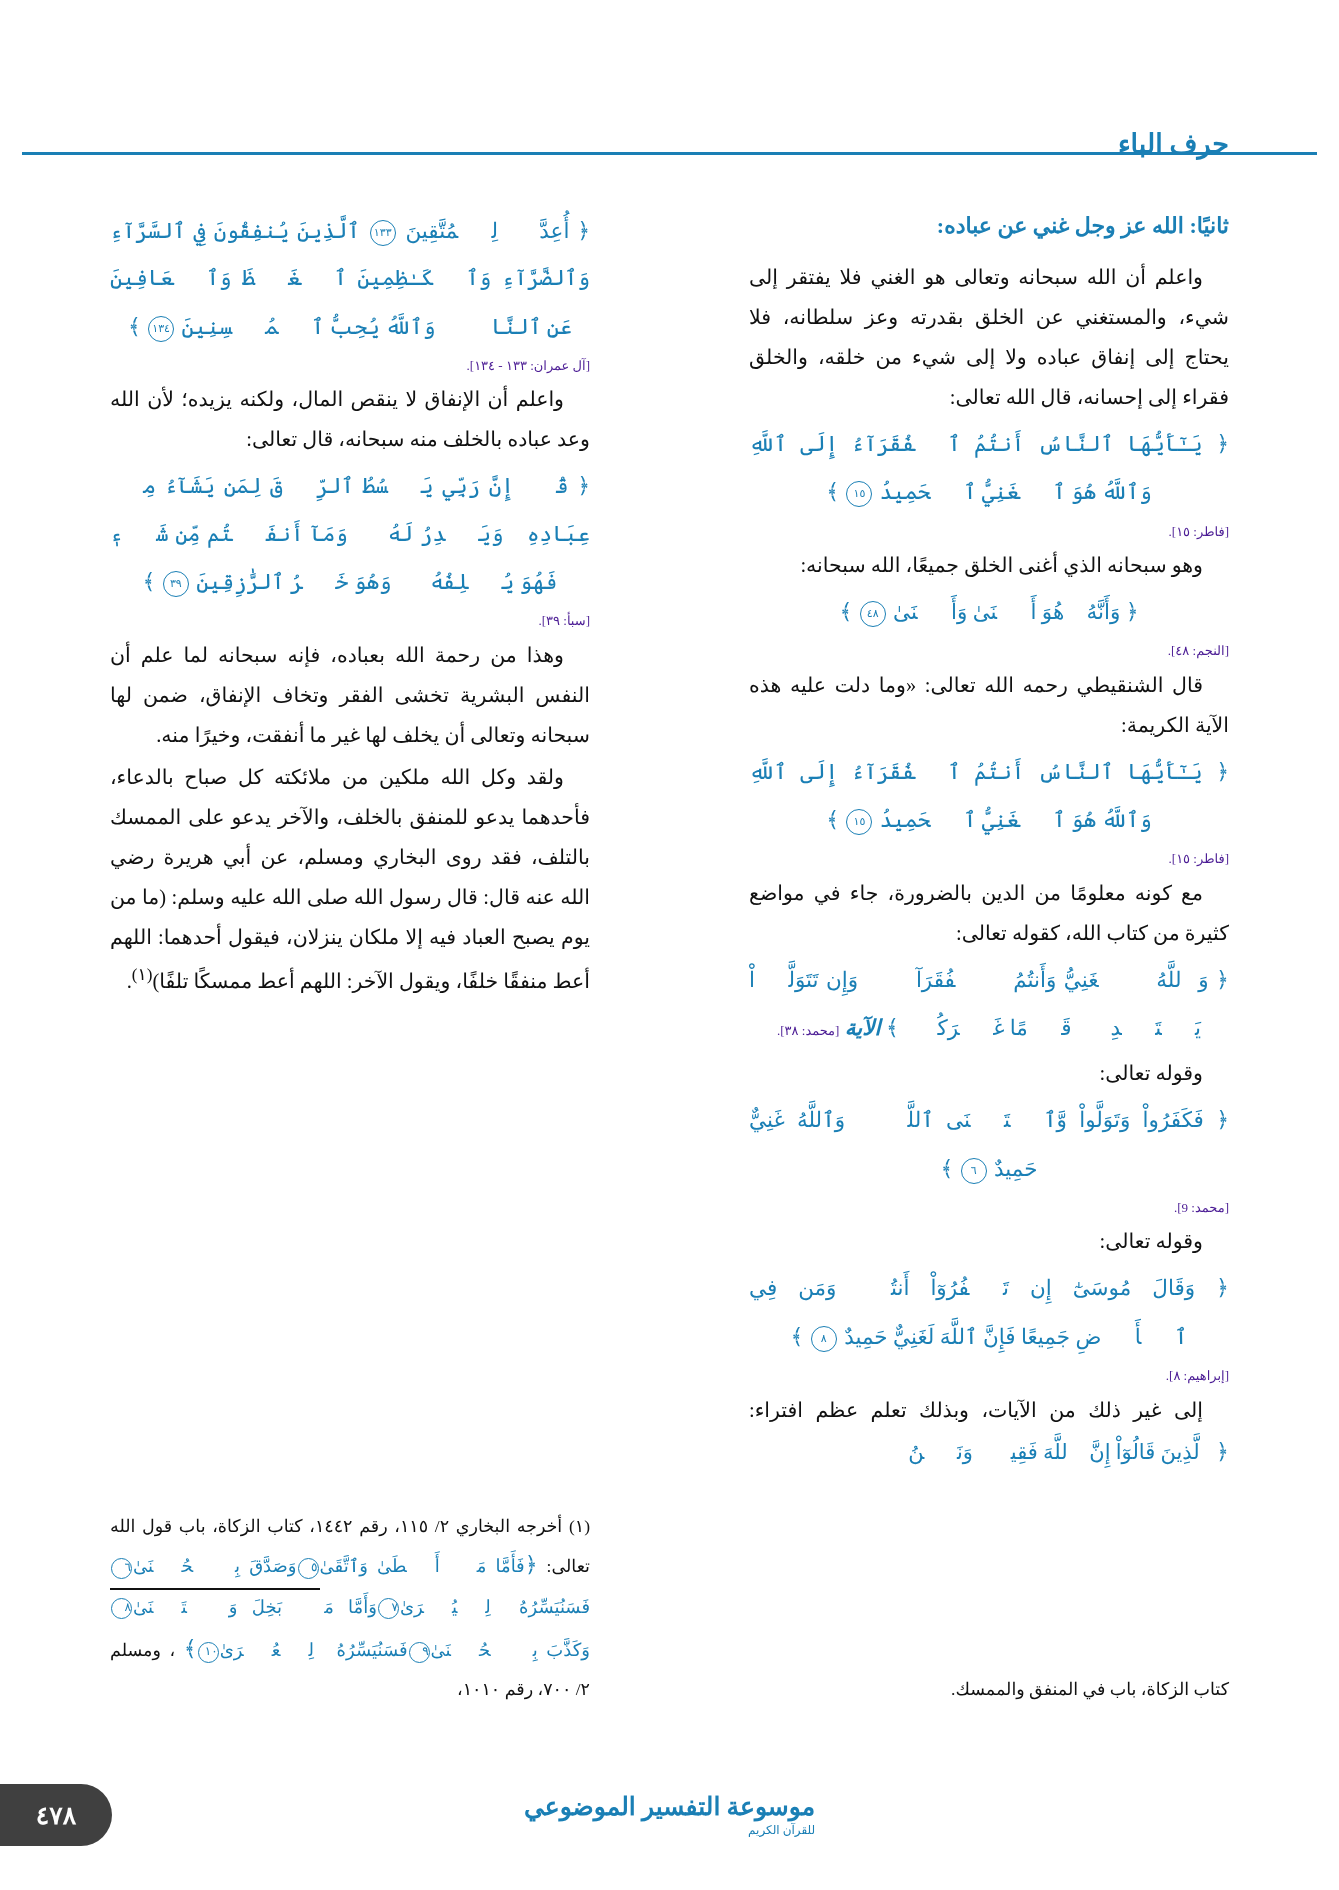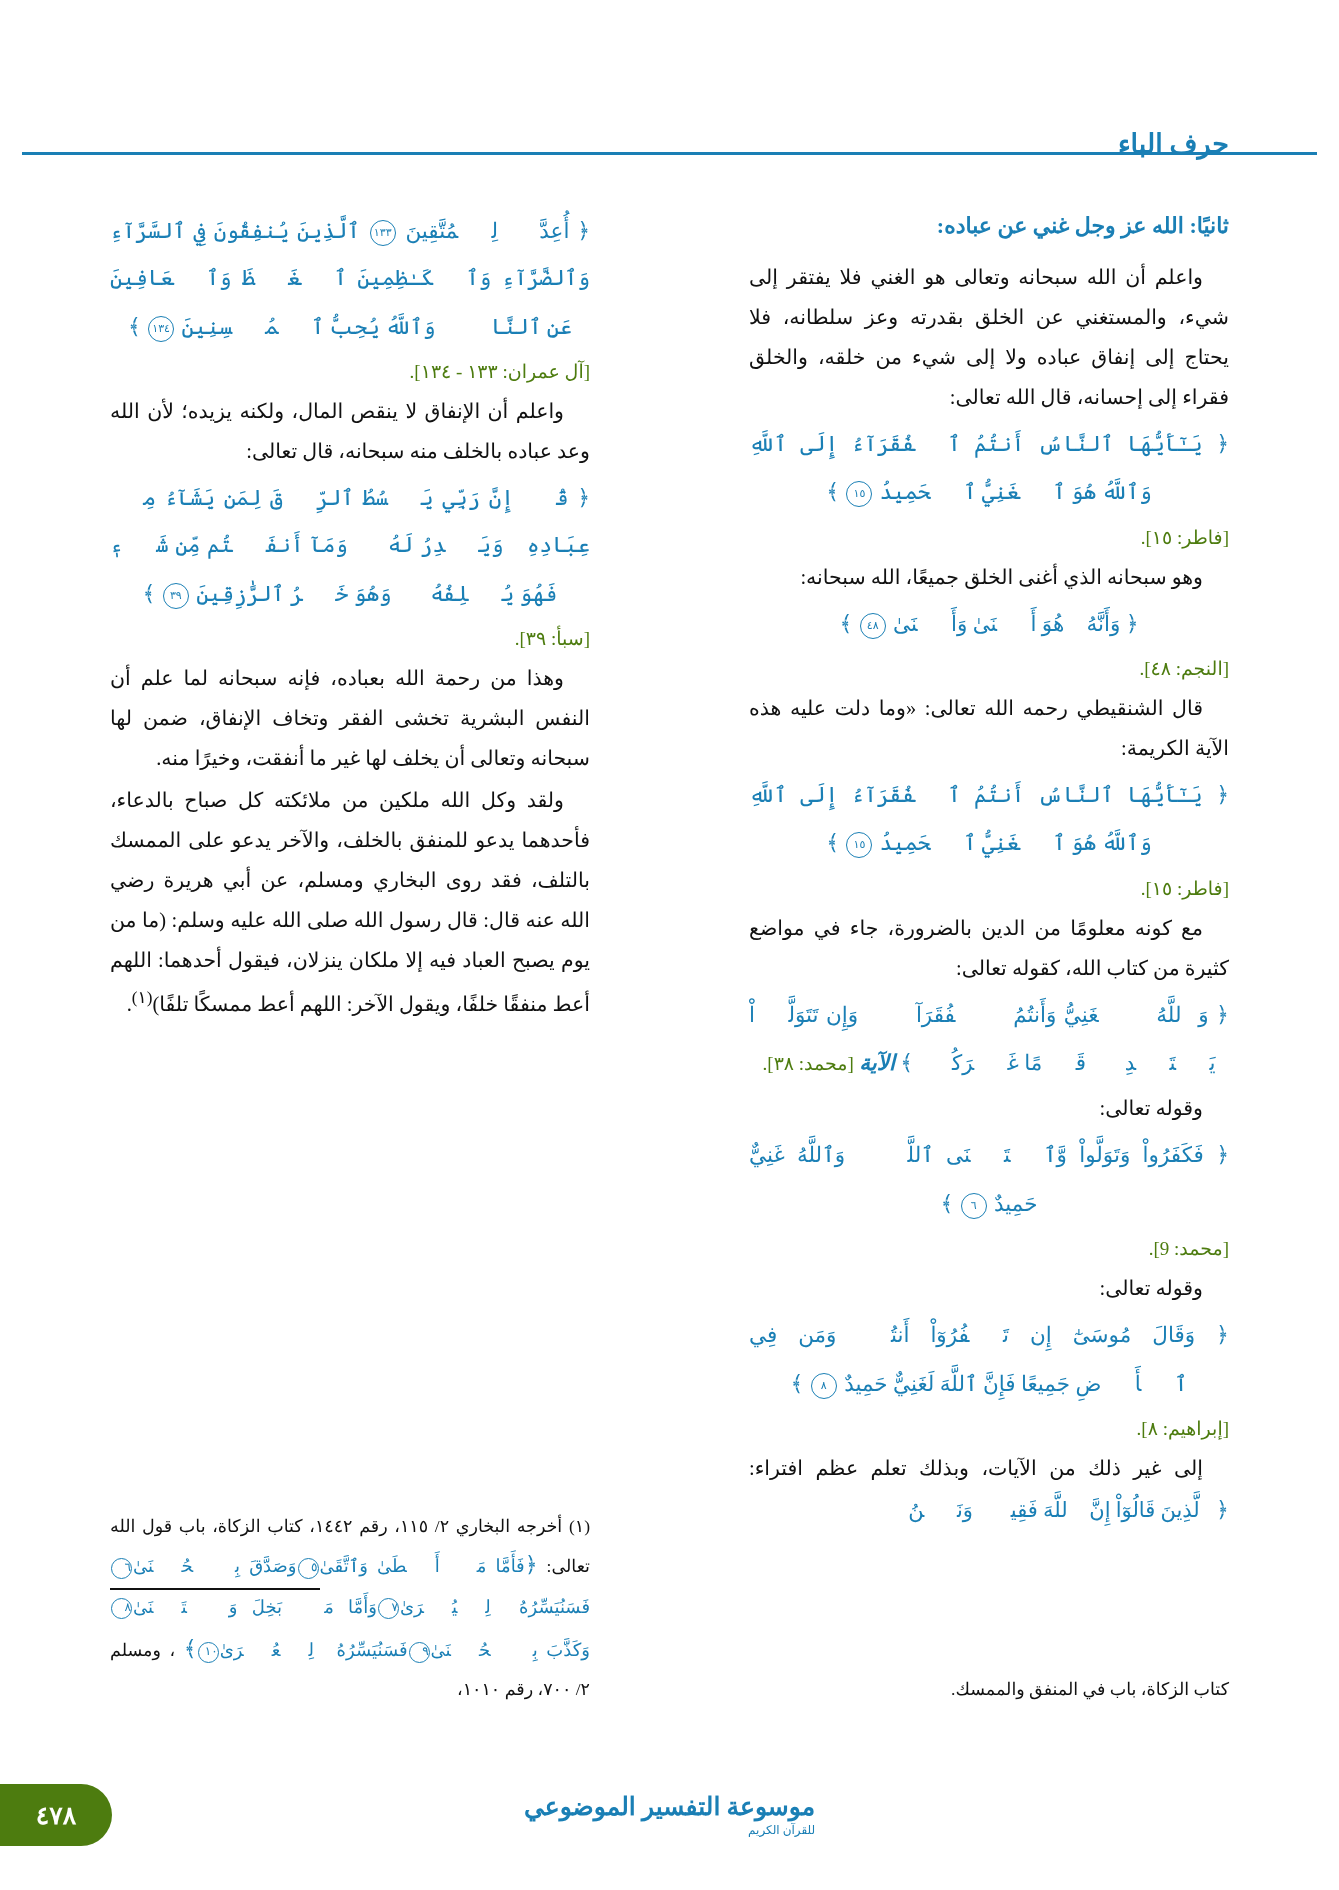--- a/index.html
+++ b/index.html
@@ -89,22 +89,22 @@
     border-radius: 50%;
     width: 24px;
     height: 24px;
     line-height: 22px;
     text-align: center;
     vertical-align: middle;
     margin: 0 2px;
   }
   .brace { color: #1a7fb5; font-size: 22px; }
   .src {
-    font-size: 19px;
-    color: #4d7c0f;
+    font-size: 13px;
+    color: #4c1d95;
   }
 
   
   .section-heading {
     color: #1a7fb5;
     font-weight: bold;
     font-size: 22px;
     text-align: right;
     text-align-last: right;
     margin-bottom: 10px;
@@ -164,21 +164,21 @@
   .footer-logo .logo-sub {
     font-size: 12px;
     margin-top: 2px;
   }
   .page-number-box {
     position: absolute;
     bottom: 44px;
     left: 0;
     width: 112px;
     height: 62px;
-    background: #4d7c0f;
+    background: #404040;
     border-radius: 0 34px 34px 0;
     color: #ffffff;
     font-size: 25px;
     font-weight: bold;
     display: flex;
     align-items: center;
     justify-content: center;
     letter-spacing: 1px;
   }
 </style>

